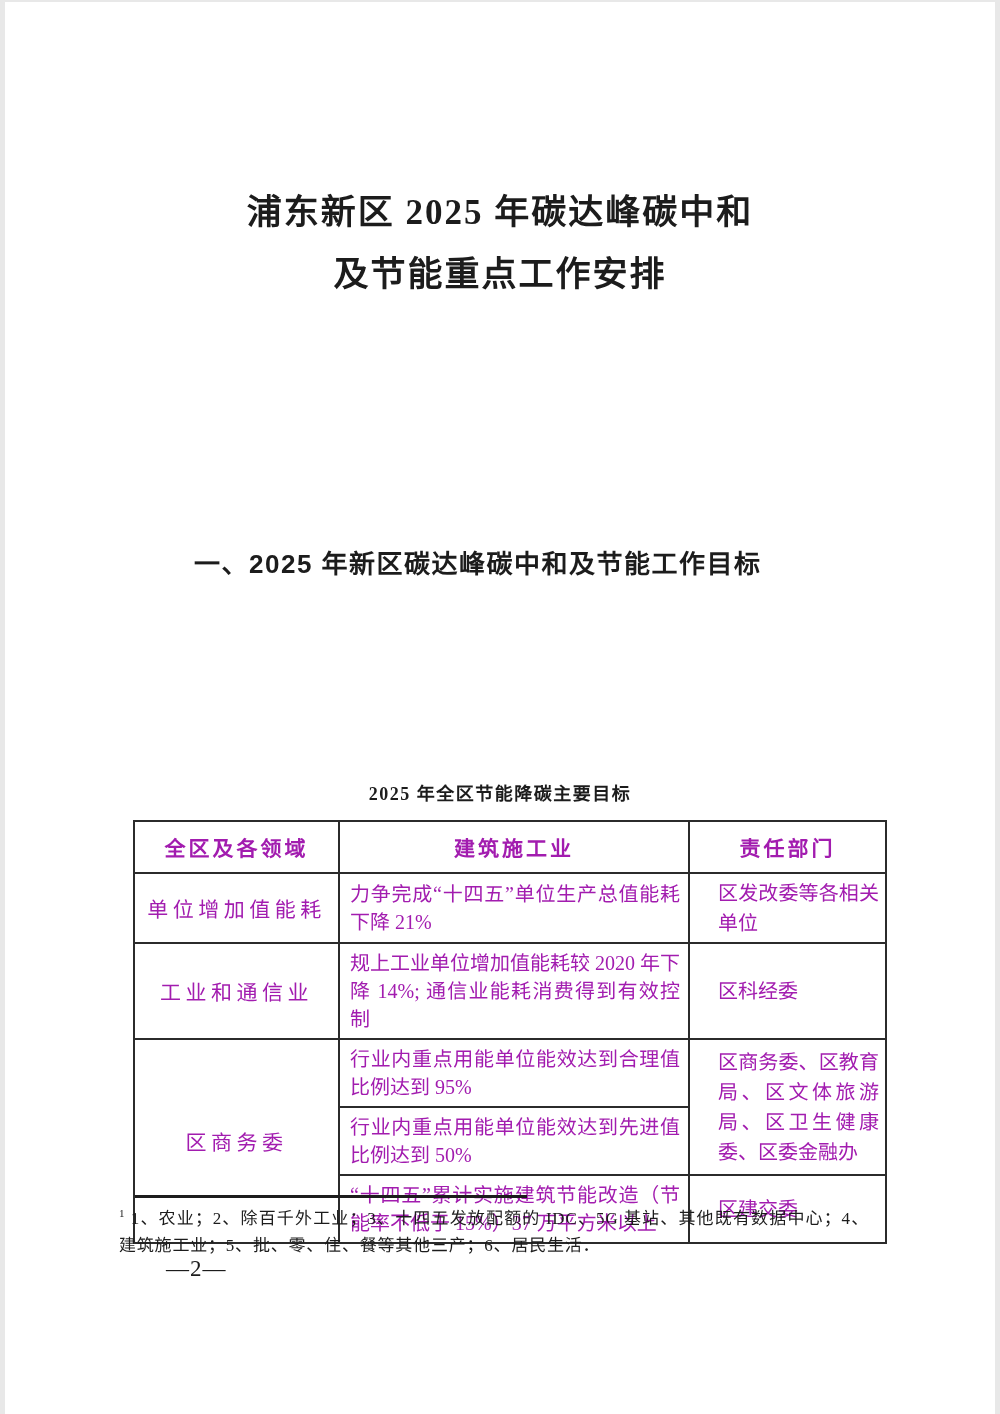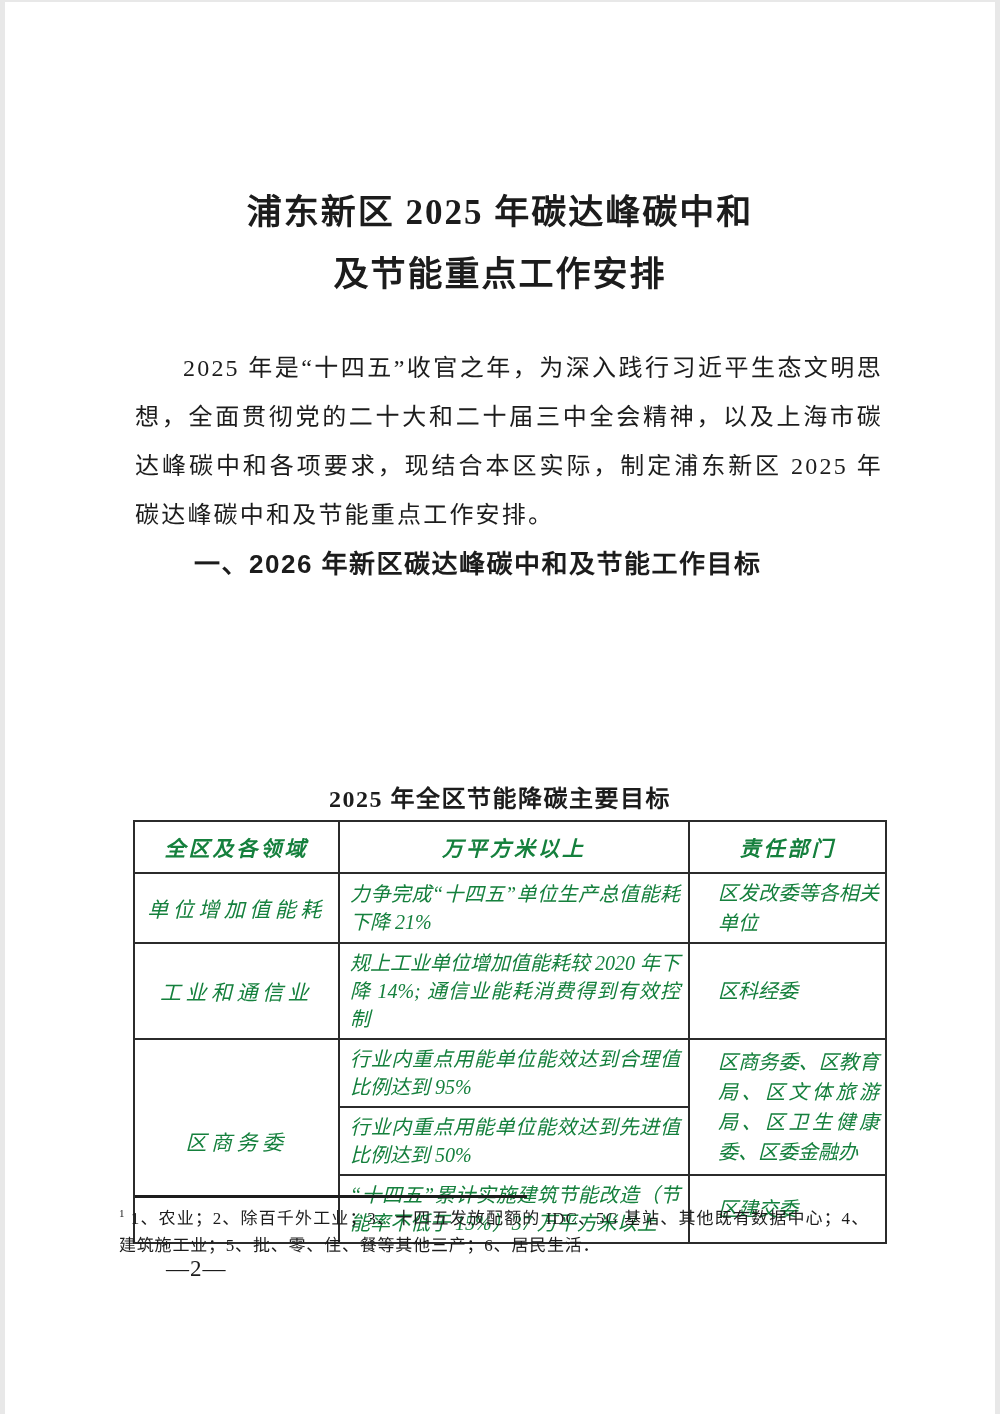--- a/index.html
+++ b/index.html
@@ -55,35 +55,34 @@
     font-size: 26px;
     letter-spacing: 1.5px;
     margin: 0;
   }
   .table-title {
     position: absolute;
     top: 777px;
     left: 0;
     width: 100%;
     text-align: center;
-    font-size: 24px;
+    font-size: 18px;
     font-weight: bold;
     letter-spacing: 1.5px;
     margin: 0;
   }
   table.targets {
     position: absolute;
     top: 818px;
     left: 128px;
     width: 752px;
     border-collapse: collapse;
     table-layout: fixed;
     font-size: 20px;
-    color: #15803d;
-    font-style: italic;
+    color: #a21caf;
   }
   table.targets col.c1 { width: 205px; }
   table.targets col.c2 { width: 350px; }
   table.targets col.c3 { width: 197px; }
   table.targets th,
   table.targets td {
     border: 2px solid #2b2b2b;
     vertical-align: middle;
     font-weight: normal;
   }
@@ -148,37 +147,36 @@
 </head>
 <body>
 
 <div class="page">
 
   <div class="doc-title">
     <div>浦东新区 2025 年碳达峰碳中和</div>
     <div>及节能重点工作安排</div>
   </div>
 
-  <p class="body-par par-1">2025 年是“十四五”收官之年，为深入践行习近平生态文明思想，全面贯彻党的二十大和二十届三中全会精神，以及上海市碳达峰碳中和各项要求，现结合本区实际，制定浦东新区 2025 年碳达峰碳中和及节能重点工作安排。</p>
-
-  <h2 class="section-heading">一、2026 年新区碳达峰碳中和及节能工作目标</h2>
+
+  <h2 class="section-heading">一、2025 年新区碳达峰碳中和及节能工作目标</h2>
 
 
   <h3 class="table-title">2025 年全区节能降碳主要目标</h3>
 
   <table class="targets">
     <colgroup>
       <col class="c1">
         <col class="c2">
         <col class="c3">
     </colgroup>
     <thead>
       <tr>
         <th>全区及各领域</th>
-        <th>万平方米以上</th>
+        <th>建筑施工业</th>
         <th>责任部门</th>
       </tr>
     </thead>
     <tbody>
       <tr class="row-1">
         <td class="cell-area">单位增加值能耗</td>
         <td class="cell-target">力争完成“十四五”单位生产总值能耗下降 21%</td>
         <td class="cell-dept">区发改委等各相关单位</td>
       </tr>
       <tr class="row-2">

